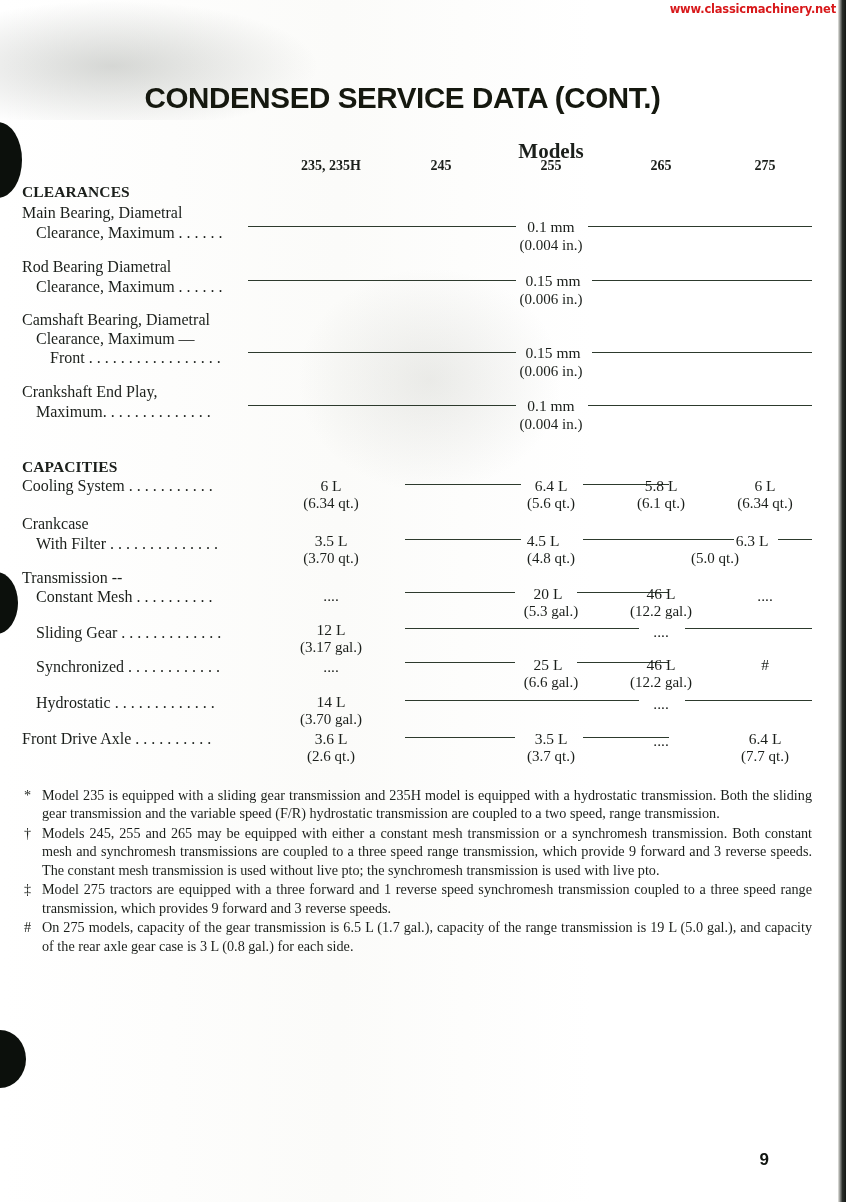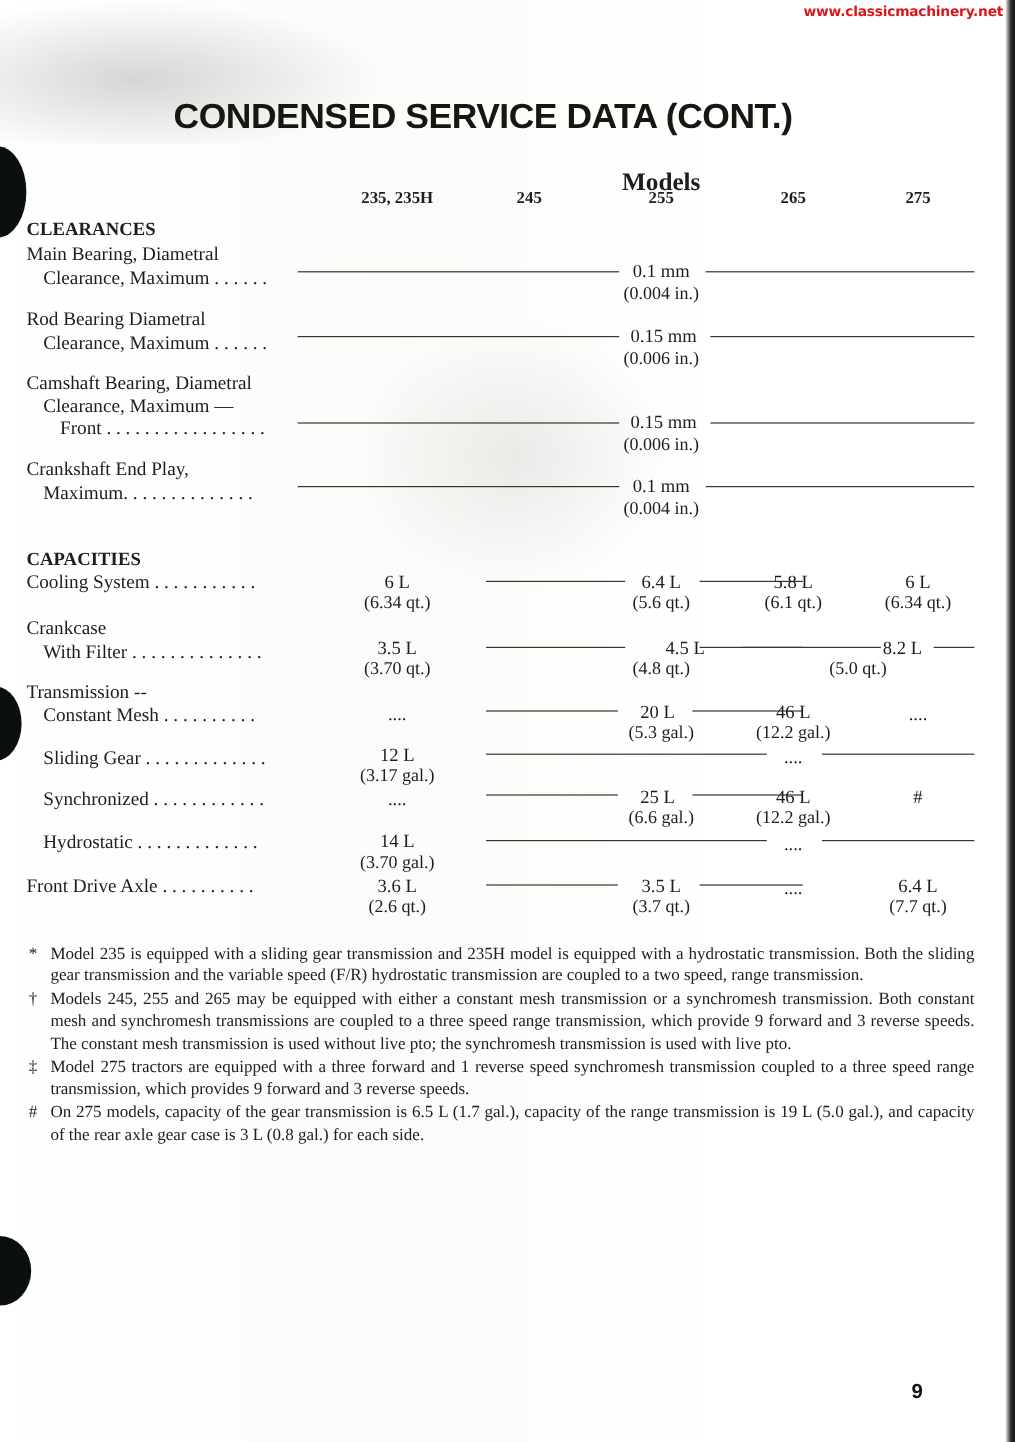--- a/index.html
+++ b/index.html
@@ -190,25 +190,25 @@
   <div class="val sub" style="left:661px;top:496px">(6.1 qt.)</div>
   <div class="val" style="left:765px;top:478px">6 L</div>
   <div class="val sub" style="left:765px;top:496px">(6.34 qt.)</div>
 
   <div class="lbl l0" style="top:516px">Crankcase</div>
   <div class="lbl l1" style="top:536px">With Filter . . . . . . . . . . . . . .</div>
   <div class="val" style="left:331px;top:533px">3.5 L</div>
   <div class="val sub" style="left:331px;top:551px">(3.70 qt.)</div>
   <div class="rule" style="left:405px;top:539px;width:116px"></div>
   <div class="rule" style="left:583px;top:539px;width:86px"></div>
-  <div class="val" style="left:571px;top:533px">4.5 L</div>
+  <div class="val" style="left:543px;top:533px">4.5 L</div>
   <div class="val sub" style="left:551px;top:551px">(4.8 qt.)</div>
   <div class="rule" style="left:618px;top:539px;width:116px"></div>
   <div class="rule" style="left:778px;top:539px;width:34px"></div>
-  <div class="val" style="left:752px;top:533px">8.2 L</div>
+  <div class="val" style="left:752px;top:533px">6.3 L</div>
   <div class="val sub" style="left:715px;top:551px">(5.0 qt.)</div>
 
   <div class="lbl l0" style="top:570px">Transmission --</div>
   <div class="lbl l1" style="top:589px">Constant Mesh . . . . . . . . . .</div>
   <div class="val" style="left:331px;top:588px">....</div>
   <div class="rule" style="left:405px;top:592px;width:110px"></div>
   <div class="rule" style="left:577px;top:592px;width:92px"></div>
   <div class="val" style="left:548px;top:586px">20 L</div>
   <div class="val sub" style="left:551px;top:604px">(5.3 gal.)</div>
   <div class="val" style="left:661px;top:586px">46 L</div>

